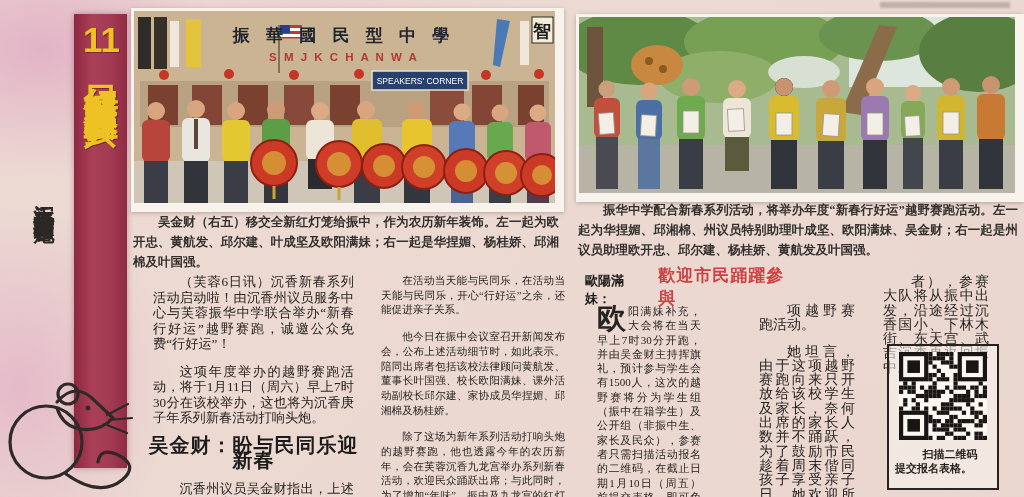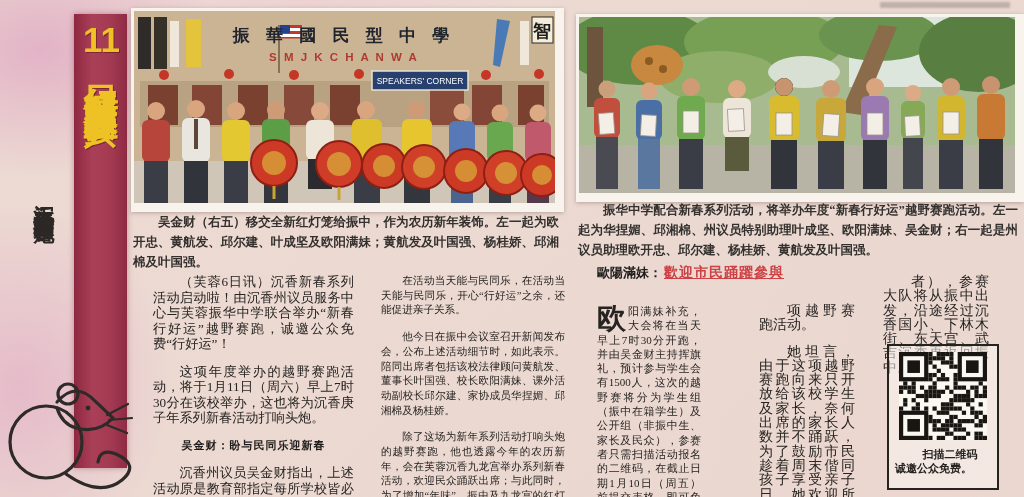--- a/index.html
+++ b/index.html
@@ -42,28 +42,28 @@
     text-align:justify;text-indent:2em;word-break:break-all;
   }
   #caption-left{left:133px;top:212px;width:426px;}
   #caption-right{left:578px;top:200px;width:440px;}
   
   .body-col{color:#262321;text-align:justify;word-break:break-all;}
   .body-col p{margin:12px;text-indent:2em;}
   #art-left{left:141px;top:262px;width:225px;font-size:13.2px;line-height:15.5px;}
   #art-left h2{
     font-family:"Liberation Sans","DejaVu Sans",sans-serif;
-    font-size:11px;margin:5px 0 4px;text-align:center;text-indent:0;
+    font-size:20px;margin:5px 0 4px;text-align:center;text-indent:0;
     color:#1d1b1a;letter-spacing:1px;
   }
   #art-mid{left:369px;top:262px;width:208px;font-size:10.6px;line-height:14.7px;}
-  #art-right-head{left:585px;top:264px;width:200px;display:flex;gap:2px;
-    font-family:"Liberation Sans","DejaVu Sans",sans-serif;font-weight:bold;margin-left:12px;}
+  #art-right-head{left:585px;top:264px;width:200px;display:flex;align-items:flex-end;gap:16px;
+    font-family:"Liberation Sans","DejaVu Sans",sans-serif;font-weight:bold;}
   #art-right-head .black{font-size:13px;color:#1f1d1c;padding-bottom:2px;}
-  #art-right-head .red{font-size:14px;color:#cd4044;letter-spacing:1px;text-decoration:underline;}
+  #art-right-head .red{font-size:17px;color:#cd4044;letter-spacing:1px;}
   #rcol1{left:585px;top:292px;width:128px;font-size:11px;line-height:14.3px;}
   #rcol2{left:747px;top:292px;width:120px;font-size:14px;line-height:14.3px;}
   #rcol3{left:871px;top:263px;width:130px;font-size:14px;line-height:14.3px;}
   #rcol1 .dropcap{float:left;font-size:29px;line-height:27px;font-weight:bold;padding:1px 2px 0 0;}
   #rcol1 p.nohang{text-indent:0;}
   
   #qr-frame{
     left:887px;top:344px;width:112px;height:146px;border:2px solid #26221f;
     background:rgba(250,246,240,.55);box-sizing:border-box;padding:6px 0 0 0;text-align:center;
   }
@@ -320,21 +320,21 @@
         <rect x="149" y="92" width="16" height="22" transform="rotate(-3 157 103)"></rect>
         <rect x="197" y="96" width="16" height="22"></rect>
         <rect x="244" y="97" width="16" height="22" transform="rotate(4 252 108)"></rect>
         <rect x="288" y="96" width="16" height="22"></rect>
         <rect x="326" y="99" width="15" height="20" transform="rotate(-3 333 109)"></rect>
         <rect x="364" y="95" width="16" height="22"></rect>
       </g>
     </svg>
   </div>
 
-  <div class="abs caption" id="caption-left">吴金财（右五）移交全新红灯笼给振中，作为农历新年装饰。左一起为欧开忠、黄航发、邱尔建、叶成坚及欧阳满妹；黄航发及叶国强、杨桂娇、邱湘棉及叶国强。</div>
+  <div class="abs caption" id="caption-left">吴金财（右五）移交全新红灯笼给振中，作为农历新年装饰。左一起为欧开忠、黄航发、邱尔建、叶成坚及欧阳满妹；右一起是华捏媚、杨桂娇、邱湘棉及叶国强。</div>
   <div class="abs caption" id="caption-right">振华中学配合新春系列活动，将举办年度“新春行好运”越野赛跑活动。左一起为华捏媚、邱湘棉、州议员特别助理叶成坚、欧阳满妹、吴金财；右一起是州议员助理欧开忠、邱尔建、杨桂娇、黄航发及叶国强。</div>
 
   <div class="abs body-col" id="art-left">
     <p>（芙蓉6日讯）沉香新春系列活动启动啦！由沉香州议员服务中心与芙蓉振华中学联合举办“新春行好运”越野赛跑，诚邀公众免费“行好运”！</p>
     <p>这项年度举办的越野赛跑活动，将于1月11日（周六）早上7时30分在该校举办，这也将为沉香庚子年系列新春活动打响头炮。</p>
     <h2>吴金财：盼与民同乐迎新春</h2>
     <p>沉香州议员吴金财指出，上述活动原是教育部指定每所学校皆必须举办的年度活动，为了配合即将到来的华人农历新春佳节，该校除了让全校1500名学生参与，同时开放给学生家长及所有公众，其服务中心也参与其中，希望</p>
   </div>
 
   <div class="abs body-col" id="art-mid">
@@ -518,17 +518,17 @@
         <rect x="8" y="8" width="12" height="12" fill="#181512"></rect>
         <rect x="56" y="0" width="28" height="28" fill="#181512"></rect>
         <rect x="60" y="4" width="20" height="20" fill="#fbf8f2"></rect>
         <rect x="64" y="8" width="12" height="12" fill="#181512"></rect>
         <rect x="0" y="56" width="28" height="28" fill="#181512"></rect>
         <rect x="4" y="60" width="20" height="20" fill="#fbf8f2"></rect>
         <rect x="8" y="64" width="12" height="12" fill="#181512"></rect>
       </svg>
     <div id="qr-caption">
       <span class="l1">扫描二维码</span>
-      <span class="l2">诚邀公众免费。</span>
+      <span class="l2">提交报名表格。</span>
     </div>
   </div>
 
 </div>
 
 </body></html>

